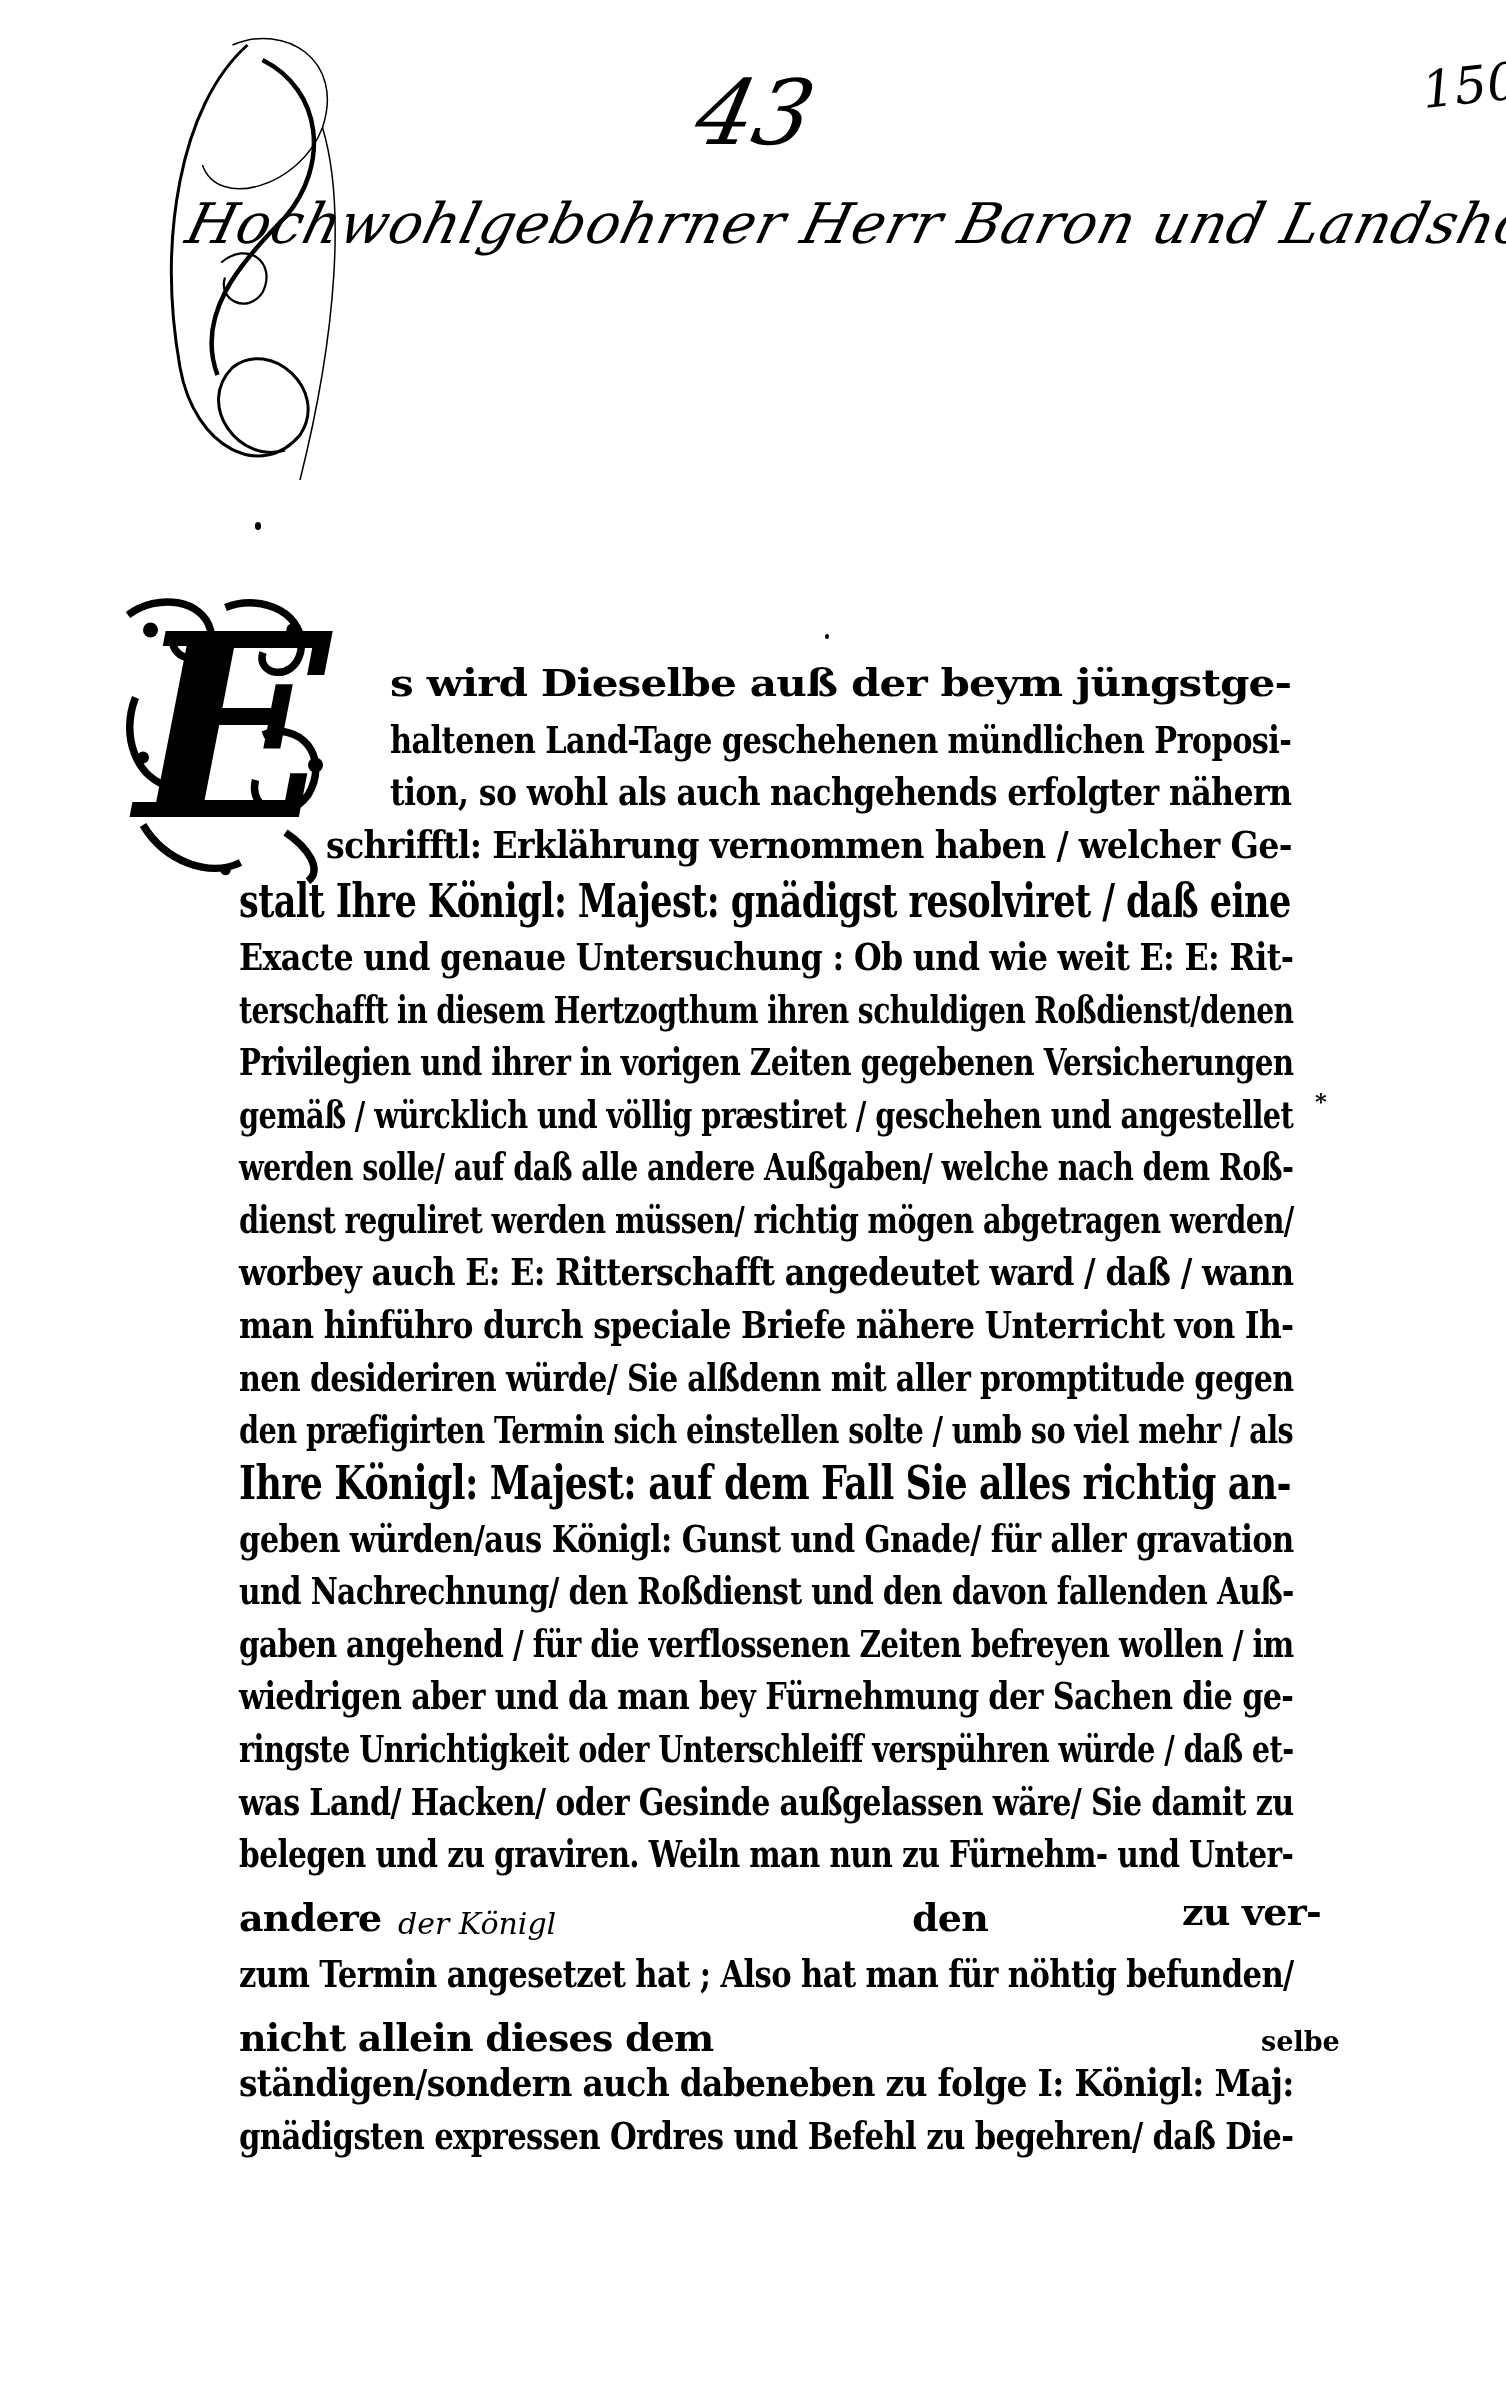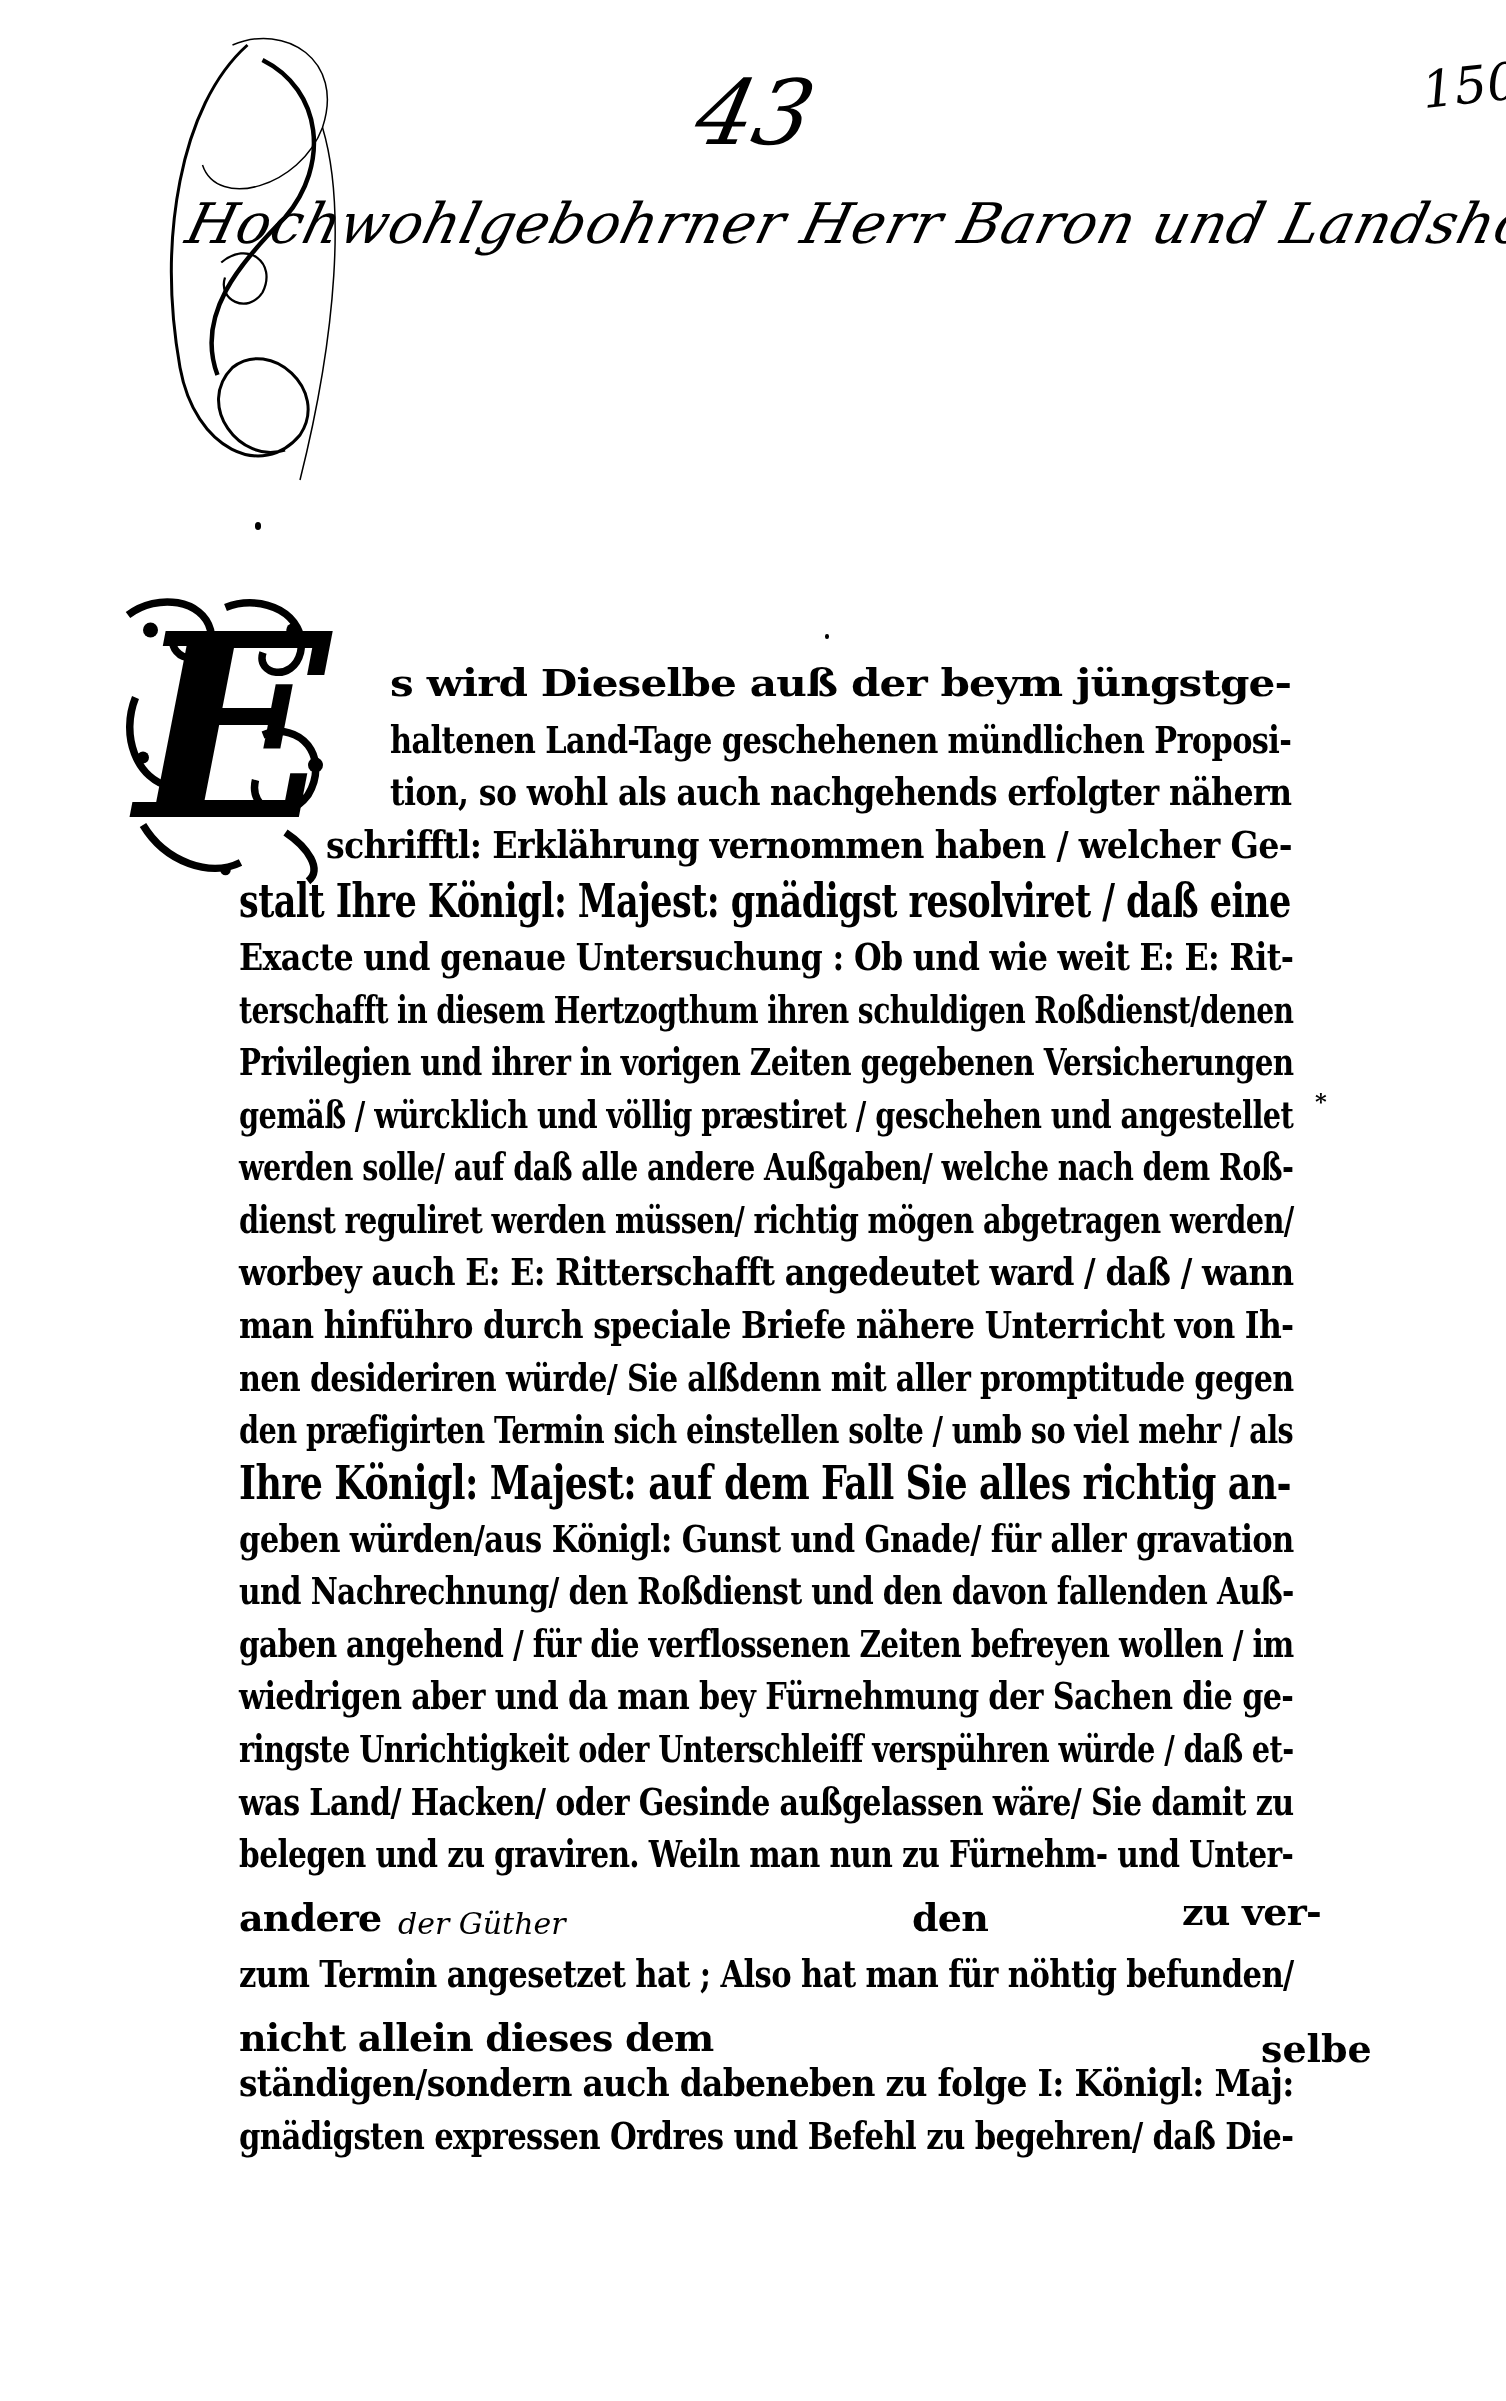--- a/index.html
+++ b/index.html
@@ -20,21 +20,21 @@
   .dropcap { position: absolute; left: 113px; top: 585px; width: 225px; height: 300px; }
   .dropcap-letter { position: absolute; left: 22.5px; top: 15px; font-family: "DejaVu Serif", serif;
                     font-weight: bold; font-style: italic; font-size: 255px; line-height: 255px; color: #000; }
 
   
   .body-text { position: absolute; left: 0; top: 0; }
   .line { position: absolute; white-space: nowrap; font-family: "DejaVu Serif", "Liberation Serif", serif;
           font-weight: bold; font-size: 38px; line-height: 45px; letter-spacing: -0.8px; color: #000;
           transform-origin: left top; }
   .line.big { font-size: 47px; }
-  .catchword { position: absolute; left: 1261px; top: 2026px; font-weight: bold; font-size: 38px;
+  .catchword { position: absolute; left: 1261px; top: 2026px; font-weight: bold; font-size: 27px;
                font-family: "DejaVu Serif", serif; }
   .asterisk { position: absolute; left: 1315px; top: 1088px; font-size: 22.5px; font-weight: bold; }
 </style>
 </head>
 <body>
 
 <div class="page">
 
   <svg class="flourish" viewBox="0 0 420 640">
     <path d="M130 40 C 40 120, 10 300, 40 470 C 60 580, 150 620, 200 560 C 240 500, 160 430, 110 470 C 60 520, 120 600, 180 580" fill="none" stroke="#000" stroke-width="4"></path>
@@ -102,17 +102,17 @@
       <div class="line" style="left: 239px; top: 1831px; transform: scaleX(0.781338);">belegen und zu graviren. Weiln man nun zu Fürnehm- und Unter-</div>
       <div class="line" style="left: 239px; top: 1895px;">andere</div>
       <div class="line" style="left: 912px; top: 1895px; text-align: center;">den</div>
       <div class="line" style="left: 239px; top: 1951px; transform: scaleX(0.806732);">zum Termin angesetzet hat ; Also hat man für nöhtig befunden/</div>
       <div class="line" style="left: 239px; top: 2005px; margin-top: 10px;">nicht allein dieses dem</div>
       <div class="line" style="left: 1182px; top: 1889px;">zu ver-</div>
       <div class="line" style="left: 239px; top: 2060px; transform: scaleX(0.867124);">ständigen/sondern auch dabeneben zu folge I: Königl: Maj:</div>
       <div class="line" style="left: 239px; top: 2113px; transform: scaleX(0.80814);">gnädigsten expressen Ordres und Befehl zu begehren/ daß Die-</div>
     </div>
 
-  <div class="hand" style="left:398px; top:1906px; font-size:30px;">der Güther</div>
+  <div class="hand" style="left:398px; top:1906px; font-size:30px;">der Königl</div>
 
   <div class="catchword">selbe</div>
 </div>
 
 
 </body></html>

